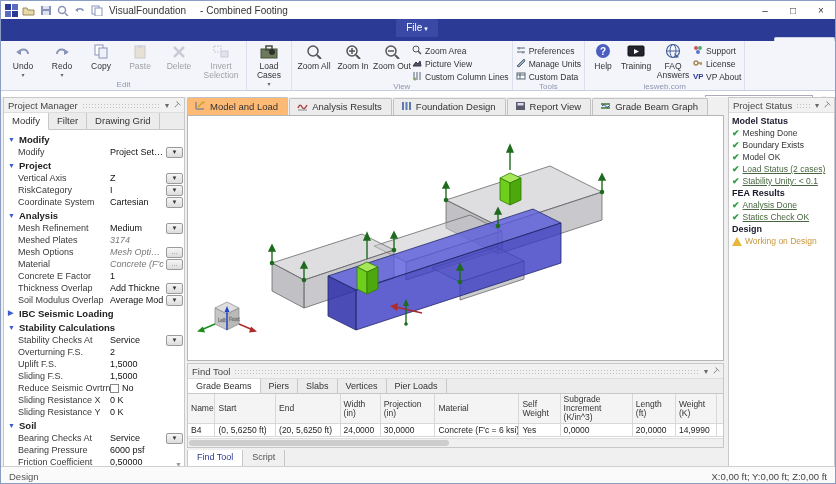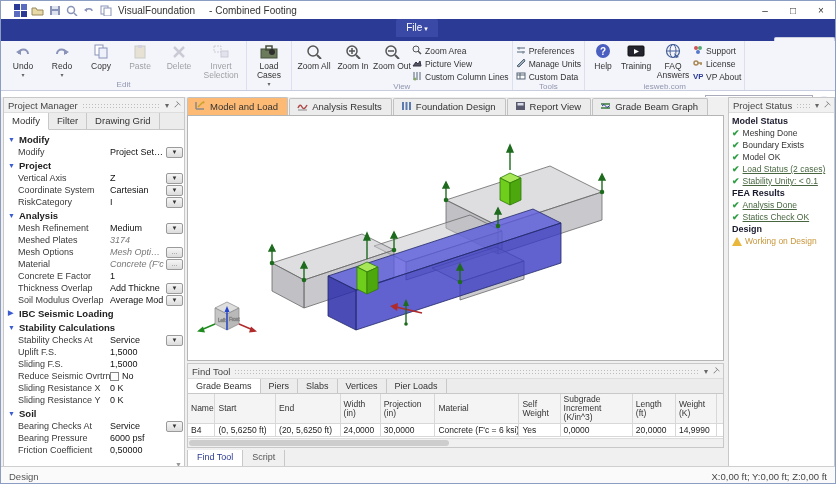--- a/index.html
+++ b/index.html
@@ -1,21 +1,21 @@
 <!DOCTYPE html>
 <html><head>
 <meta charset="utf-8">
 <style>
   * { box-sizing: border-box; margin: 0; padding: 0; }
   html,body { width:836px; height:484px; background:#e8e8e8; }
   body { font-family:"Liberation Sans", sans-serif; font-size:10px; color:#222; }
   .window { position:absolute; left:0; top:0; width:836px; height:484px; background:#fff; border:1px solid #8b9dc3; overflow:hidden; }
 
   
-  .titlebar { position:absolute; left:0; top:0; width:100%; height:18px; background:#fff; display:flex; align-items:center; padding-left:13px; }
+  .titlebar { position:absolute; left:0; top:0; width:100%; height:18px; background:#fff; display:flex; align-items:center; padding-left:4px; }
   .app-logo { width:13px; height:13px; display:inline-block; margin-right:4px; }
   .qat { display:flex; gap:5px; align-items:center; margin-right:6px; }
   .qat svg { display:block; }
   .title-text { font-size:10px; color:#333; }
   .title-doc { margin-left:14px; }
   .win-controls { position:absolute; right:0; top:0; display:flex; height:18px; }
   .win-btn { width:28px; height:18px; display:flex; align-items:center; justify-content:center; font-size:10px; color:#333; }
 
   
   .tabstrip { position:absolute; left:0; top:18px; width:100%; height:22px; background:#2b3a94; display:flex; align-items:flex-end;flex-direction:column; }
@@ -365,27 +365,27 @@
         <div class="sec-header">
             <span class="tri">▼</span>
             <span>Project</span>
           </div>
         <div class="pm-row">
             <span class="pm-label">Vertical Axis</span>
             <span class="pm-value">Z</span>
             <span class="ddbtn">▼</span>
           </div>
         <div class="pm-row">
+            <span class="pm-label">RiskCategory</span>
+            <span class="pm-value">I</span>
+            <span class="ddbtn">▼</span>
+          </div>
+        <div class="pm-row">
             <span class="pm-label">Coordinate System</span>
             <span class="pm-value">Cartesian</span>
-            <span class="ddbtn">▼</span>
-          </div>
-        <div class="pm-row">
-            <span class="pm-label">RiskCategory</span>
-            <span class="pm-value">I</span>
             <span class="ddbtn">▼</span>
           </div>
 
         <div class="sec-header">
             <span class="tri">▼</span>
             <span>Analysis</span>
           </div>
         <div class="pm-row">
             <span class="pm-label">Mesh Refinement</span>
             <span class="pm-value">Medium</span>
@@ -426,20 +426,24 @@
           </div>
 
         <div class="sec-header">
             <span class="tri">▼</span>
             <span>Stability Calculations</span>
           </div>
         <div class="pm-row">
             <span class="pm-label">Stability Checks At</span>
             <span class="pm-value">Service</span>
             <span class="ddbtn">▼</span>
+          </div>
+        <div class="pm-row">
+            <span class="pm-label">Overturning F.S.</span>
+            <span class="pm-value">2</span>
           </div>
         <div class="pm-row">
             <span class="pm-label">Uplift F.S.</span>
             <span class="pm-value">1,5000</span>
           </div>
         <div class="pm-row">
             <span class="pm-label">Sliding F.S.</span>
             <span class="pm-value">1,5000</span>
           </div>
         <div class="pm-row">

